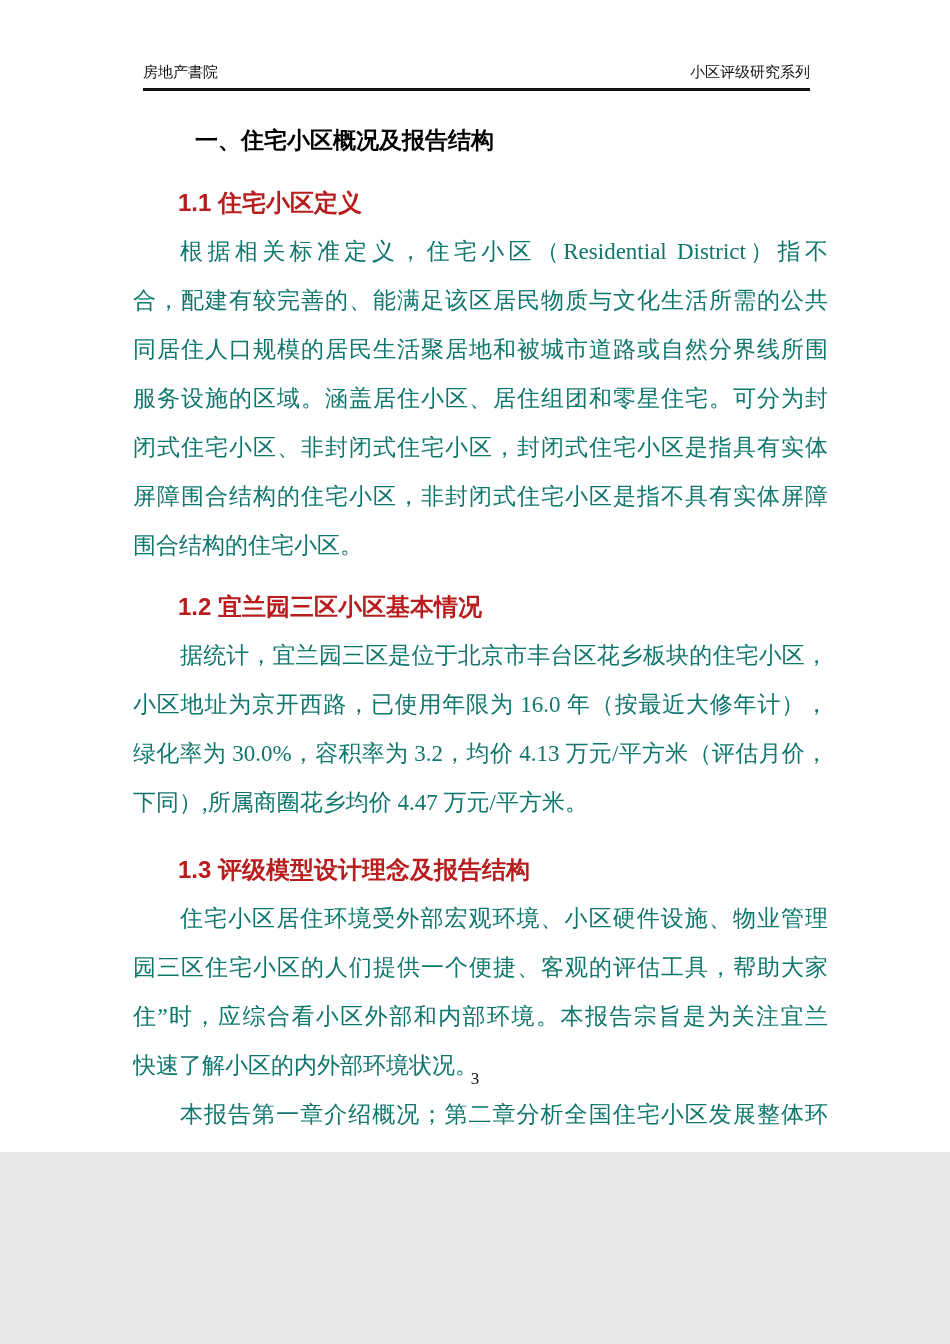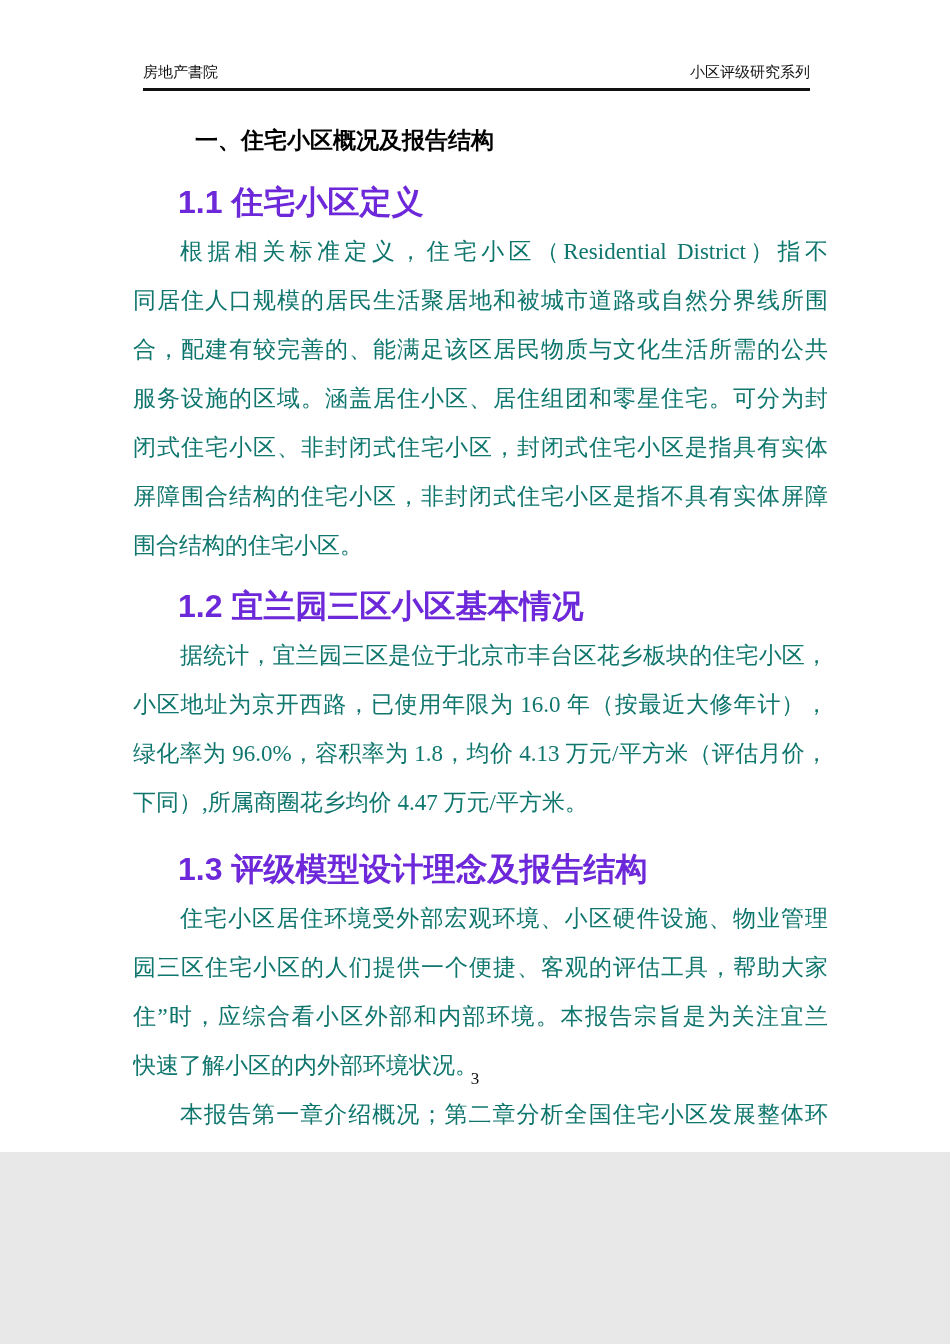--- a/index.html
+++ b/index.html
@@ -27,21 +27,21 @@
   }
   .doc-title{
     margin:116px 0 0;
     padding-left:62px;
     font-family:"Liberation Sans","DejaVu Sans",sans-serif;
     font-size:23px;font-weight:700;line-height:49px;color:#000;
   }
   .sec-heading{
     padding-left:45px;
     font-family:"Liberation Sans","DejaVu Sans",sans-serif;
-    font-size:32px;font-weight:700;line-height:49px;color:#6d28d9;
+    font-size:24px;font-weight:700;line-height:49px;color:#b91c1c;
     margin:0;
   }
   .mt13{margin-top:13px}.mt12{margin-top:12px}.mt11{margin-top:11px}
   .mt16{margin-top:16px}.mt18{margin-top:18px}.mt0{margin-top:0}
   .para{margin:0;}
   .line{
     height:49px;line-height:49px;
     font-size:23px;color:#0f766e;
     text-align:justify;text-align-last:justify;
     overflow:hidden;
@@ -65,33 +65,33 @@
     <span>小区评级研究系列</span>
   </header>
 
   <main class="doc-body">
 
     <h1 class="doc-title">一、住宅小区概况及报告结构</h1>
 
     <h2 class="sec-heading mt13">1.1 住宅小区定义</h2>
     <div class="para mt11">
       <div class="line first">根据相关标准定义，住宅小区（Residential District）指不</div>
+      <div class="line">合，配建有较完善的、能满足该区居民物质与文化生活所需的公共</div>
       <div class="line">同居住人口规模的居民生活聚居地和被城市道路或自然分界线所围</div>
-      <div class="line">合，配建有较完善的、能满足该区居民物质与文化生活所需的公共</div>
       <div class="line">服务设施的区域。涵盖居住小区、居住组团和零星住宅。可分为封</div>
       <div class="line">闭式住宅小区、非封闭式住宅小区，封闭式住宅小区是指具有实体</div>
       <div class="line">屏障围合结构的住宅小区，非封闭式住宅小区是指不具有实体屏障</div>
       <div class="line end">围合结构的住宅小区。</div>
     </div>
 
     <h2 class="sec-heading mt12">1.2 宜兰园三区小区基本情况</h2>
     <div class="para mt16">
       <div class="line first">据统计，宜兰园三区是位于北京市丰台区花乡板块的住宅小区，</div>
       <div class="line">小区地址为京开西路，已使用年限为 16.0 年（按最近大修年计），</div>
-      <div class="line">绿化率为 96.0%，容积率为 1.8，均价 4.13 万元/平方米（评估月价，</div>
+      <div class="line">绿化率为 30.0%，容积率为 3.2，均价 4.13 万元/平方米（评估月价，</div>
       <div class="line end">下同）,所属商圈花乡均价 4.47 万元/平方米。</div>
     </div>
 
     <h2 class="sec-heading mt18">1.3 评级模型设计理念及报告结构</h2>
     <div class="para mt16">
       <div class="line first">住宅小区居住环境受外部宏观环境、小区硬件设施、物业管理</div>
       <div class="line">园三区住宅小区的人们提供一个便捷、客观的评估工具，帮助大家</div>
       <div class="line">住”时，应综合看小区外部和内部环境。本报告宗旨是为关注宜兰</div>
       <div class="line end">快速了解小区的内外部环境状况。</div>
     </div>

